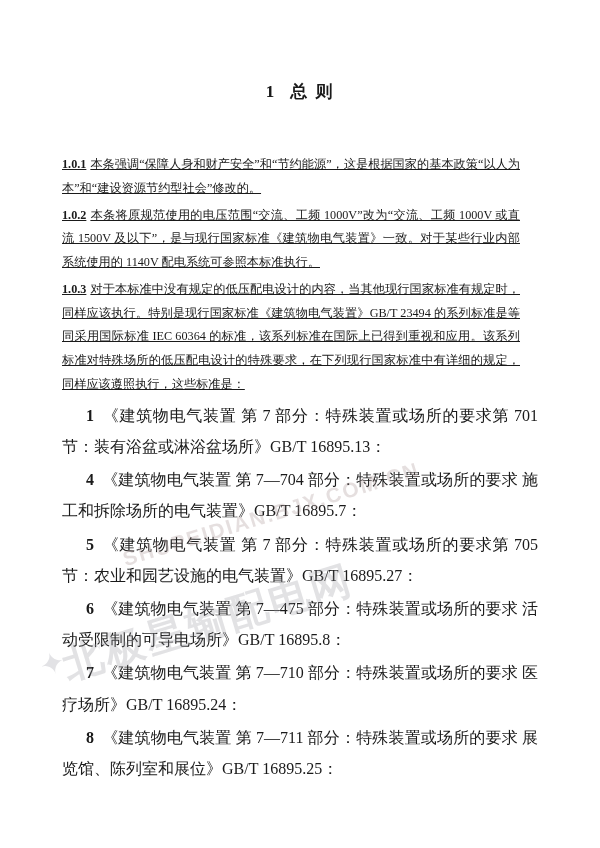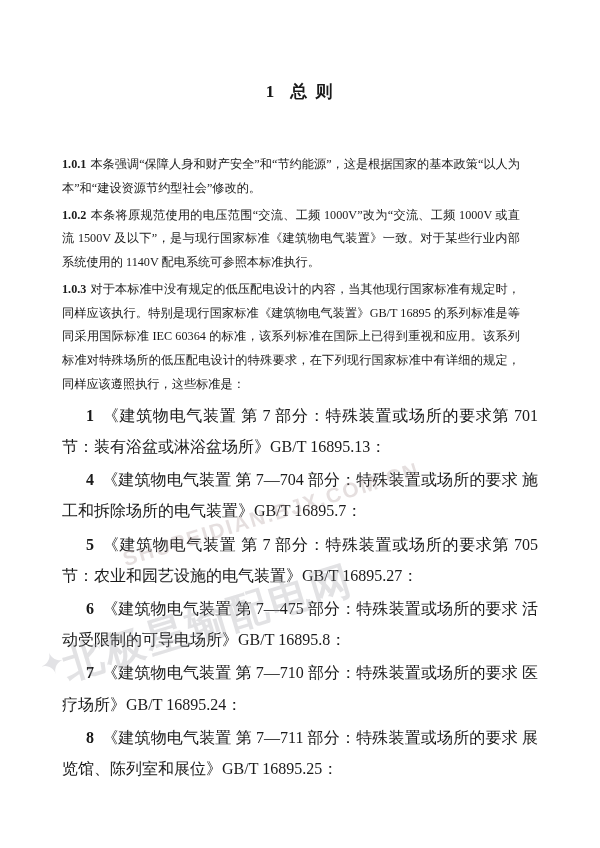--- a/index.html
+++ b/index.html
@@ -34,20 +34,21 @@
   .doc-title .num {
     margin-right: 14px;
   }
   p.para {
     font-size: 12.2px;
     line-height: 1.95;
     margin: 0 18px 3px 0;
     text-align: justify;
     text-justify: inter-ideograph;
     text-indent: 0;
+    text-decoration: underline;
   }
   p.para .lbl {
     font-weight: bold;
     margin-right: 4px;
   }
   p.item {
     font-size: 16px;
     line-height: 1.95;
     margin: 0 0 2px 0;
     text-align: justify;
@@ -121,21 +122,21 @@
 
   <p class="para">
     <span class="lbl">1.0.1</span><span>本条强调“保障人身和财产安全”和“节约能源”，这是根据国家的基本政策“以人为本”和“建设资源节约型社会”修改的。</span>
   </p>
 
   <p class="para">
     <span class="lbl">1.0.2</span><span>本条将原规范使用的电压范围“交流、工频 1000V”改为“交流、工频 1000V 或直流 1500V 及以下”，是与现行国家标准《建筑物电气装置》一致。对于某些行业内部系统使用的 1140V 配电系统可参照本标准执行。</span>
   </p>
 
   <p class="para">
-    <span class="lbl">1.0.3</span><span>对于本标准中没有规定的低压配电设计的内容，当其他现行国家标准有规定时，同样应该执行。特别是现行国家标准《建筑物电气装置》GB/T 16895 的系列标准是等同采用国际标准 IEC 60364 的标准，该系列标准在国际上已得到重视和应用。该系列标准对特殊场所的低压配电设计的特殊要求，在下列现行国家标准中有详细的规定，同样应该遵照执行，这些标准是：</span>
+    <span class="lbl">1.0.3</span><span>对于本标准中没有规定的低压配电设计的内容，当其他现行国家标准有规定时，同样应该执行。特别是现行国家标准《建筑物电气装置》GB/T 23494 的系列标准是等同采用国际标准 IEC 60364 的标准，该系列标准在国际上已得到重视和应用。该系列标准对特殊场所的低压配电设计的特殊要求，在下列现行国家标准中有详细的规定，同样应该遵照执行，这些标准是：</span>
   </p>
 
   <p class="item">
     <span class="inum">1</span><span>《建筑物电气装置 第 7 部分：特殊装置或场所的要求第 701 节：装有浴盆或淋浴盆场所》GB/T 16895.13：</span>
   </p>
   <p class="item">
     <span class="inum">4</span><span>《建筑物电气装置 第 7—704 部分：特殊装置或场所的要求 施工和拆除场所的电气装置》GB/T 16895.7：</span>
   </p>
   <p class="item">
     <span class="inum">5</span><span>《建筑物电气装置  第 7 部分：特殊装置或场所的要求第 705 节：农业和园艺设施的电气装置》GB/T 16895.27：</span>

